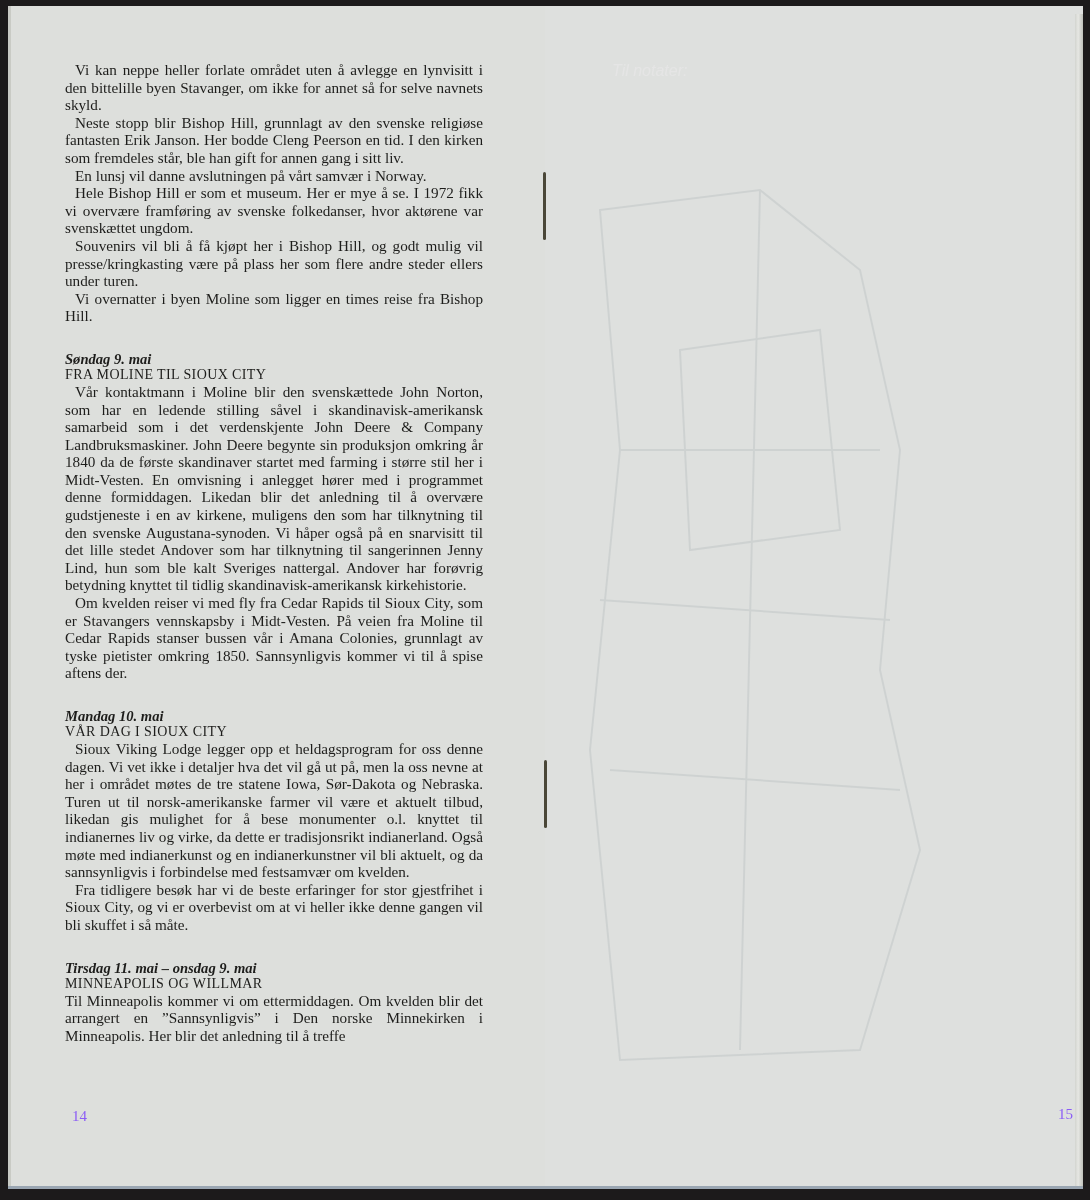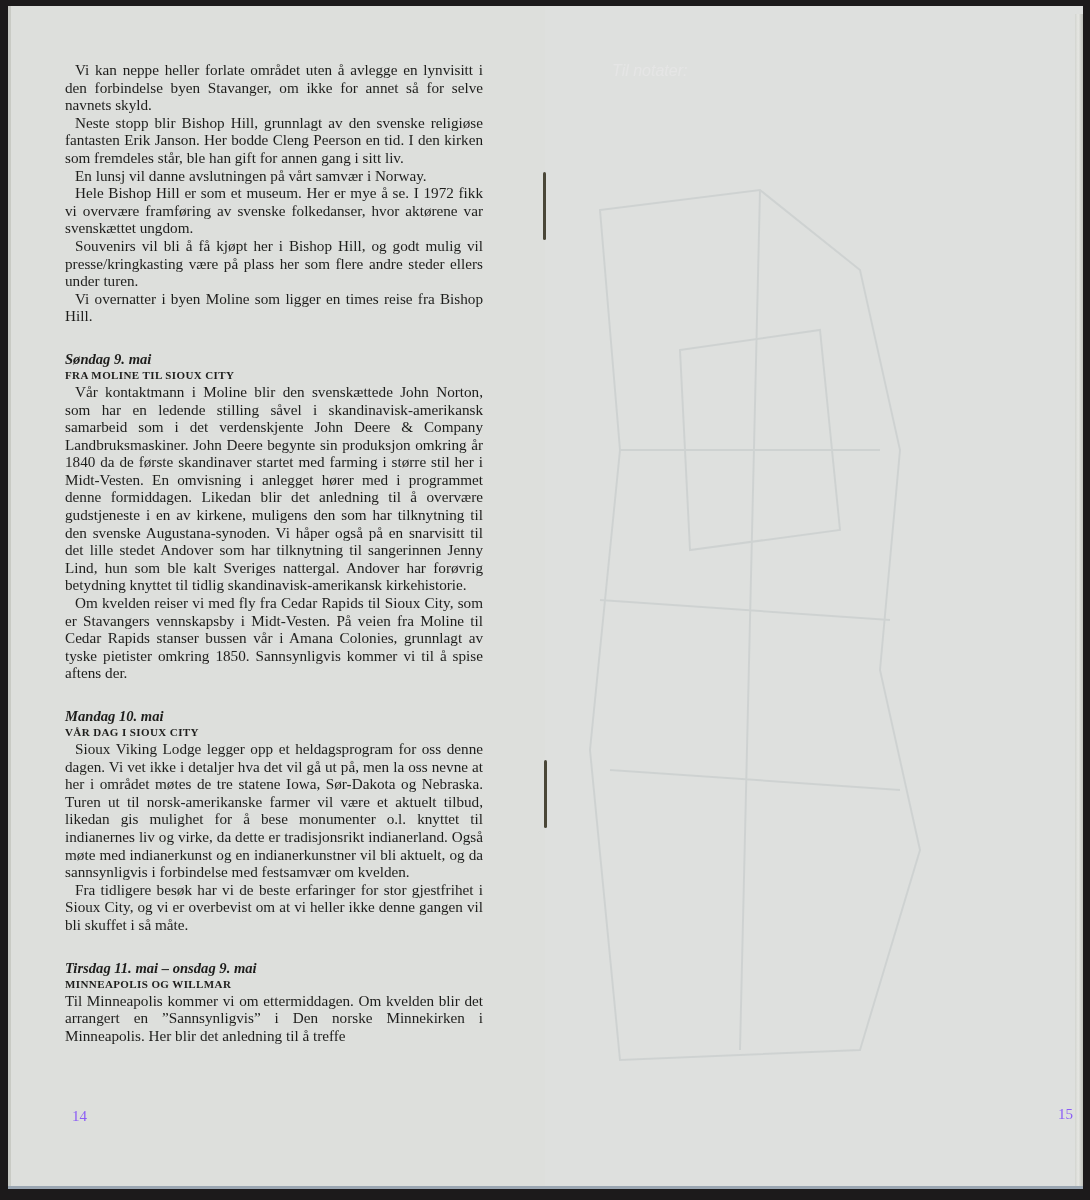--- a/index.html
+++ b/index.html
@@ -41,21 +41,21 @@
     }
     .text-col {
       position: absolute; left: 65px; top: 61px; width: 418px;
       color: #1d1d1b; font-size: 15.2px; line-height: 17.6px;
       text-align: justify;
     }
     .text-col p { margin: 0; text-indent: 10px; }
     .text-col p.noindent { text-indent: 0; }
     .section { margin-top: 26px; }
     .date { font-weight: bold; font-size: 14.6px; line-height: 16px; font-style: italic; }
-    .title { font-weight: bold; font-size: 11px; line-height: 16px; letter-spacing: 0.4px; }
+    .title { font-weight: normal; font-size: 14px; line-height: 16px; letter-spacing: 0.4px; }
     .notes-title {
       position: absolute; left: 612px; top: 62px;
       font-family: "Liberation Sans", "DejaVu Sans", sans-serif;
       font-style: italic; font-size: 16px; color: #e5e5e5;
     }
     .page-num {
       position: absolute; font-size: 15px; color: #8b5cf6;
       font-family: "Liberation Serif", serif;
     }
     .staple {
@@ -73,21 +73,21 @@
   <div class="bottom-edge"></div>
 </div>
 
 <svg class="map-ghost" viewBox="0 0 380 930" fill="none" stroke="#9aa3a8" stroke-width="2">
   <path d="M40 60 L200 40 L300 120 L340 300 L320 520 L360 700 L300 900 L60 910 L30 600 L60 300 Z"></path>
   <path d="M60 300 L320 300 M40 450 L330 470 M50 620 L340 640 M200 40 L180 900"></path>
   <path d="M120 200 L260 180 L280 380 L130 400 Z"></path>
 </svg>
 
 <div class="text-col">
-  <p>Vi kan neppe heller forlate området uten å avlegge en lynvisitt i den forbindelse byen Stavanger, om ikke for annet så for selve navnets skyld.</p>
+  <p>Vi kan neppe heller forlate området uten å avlegge en lynvisitt i den bittelille byen Stavanger, om ikke for annet så for selve navnets skyld.</p>
   <p>Neste stopp blir Bishop Hill, grunnlagt av den svenske religiøse fantasten Erik Janson. Her bodde Cleng Peerson en tid. I den kirken som fremdeles står, ble han gift for annen gang i sitt liv.</p>
   <p>En lunsj vil danne avslutningen på vårt samvær i Norway.</p>
   <p>Hele Bishop Hill er som et museum. Her er mye å se. I 1972 fikk vi overvære framføring av svenske folkedanser, hvor aktørene var svenskættet ungdom.</p>
   <p>Souvenirs vil bli å få kjøpt her i Bishop Hill, og godt mulig vil presse/kringkasting være på plass her som flere andre steder ellers under turen.</p>
   <p>Vi overnatter i byen Moline som ligger en times reise fra Bishop Hill.</p>
 
   <div class="section">
     <div class="date">Søndag 9. mai</div>
     <div class="title">FRA MOLINE TIL SIOUX CITY</div>
     <p>Vår kontaktmann i Moline blir den svenskættede John Norton, som har en ledende stilling såvel i skandinavisk-amerikansk samarbeid som i det verdenskjente John Deere &amp; Company Landbruksmaskiner. John Deere begynte sin produksjon omkring år 1840 da de første skandinaver startet med farming i større stil her i Midt-Vesten. En omvisning i anlegget hører med i programmet denne formiddagen. Likedan blir det anledning til å overvære gudstjeneste i en av kirkene, muligens den som har tilknytning til den svenske Augustana-synoden. Vi håper også på en snarvisitt til det lille stedet Andover som har tilknytning til sangerinnen Jenny Lind, hun som ble kalt Sveriges nattergal. Andover har forøvrig betydning knyttet til tidlig skandinavisk-amerikansk kirkehistorie.</p>

